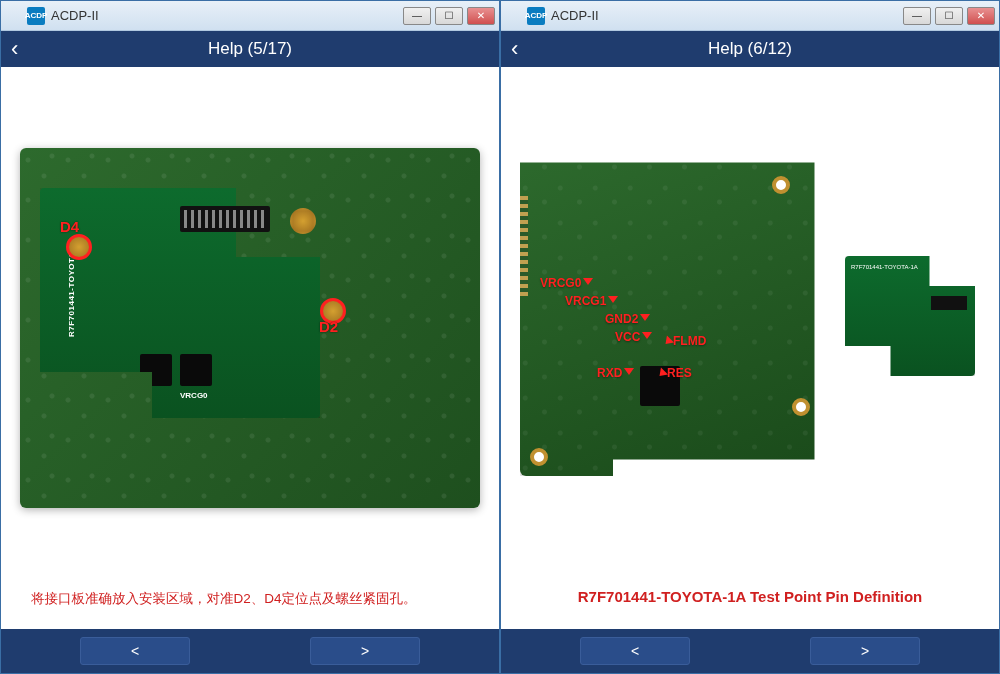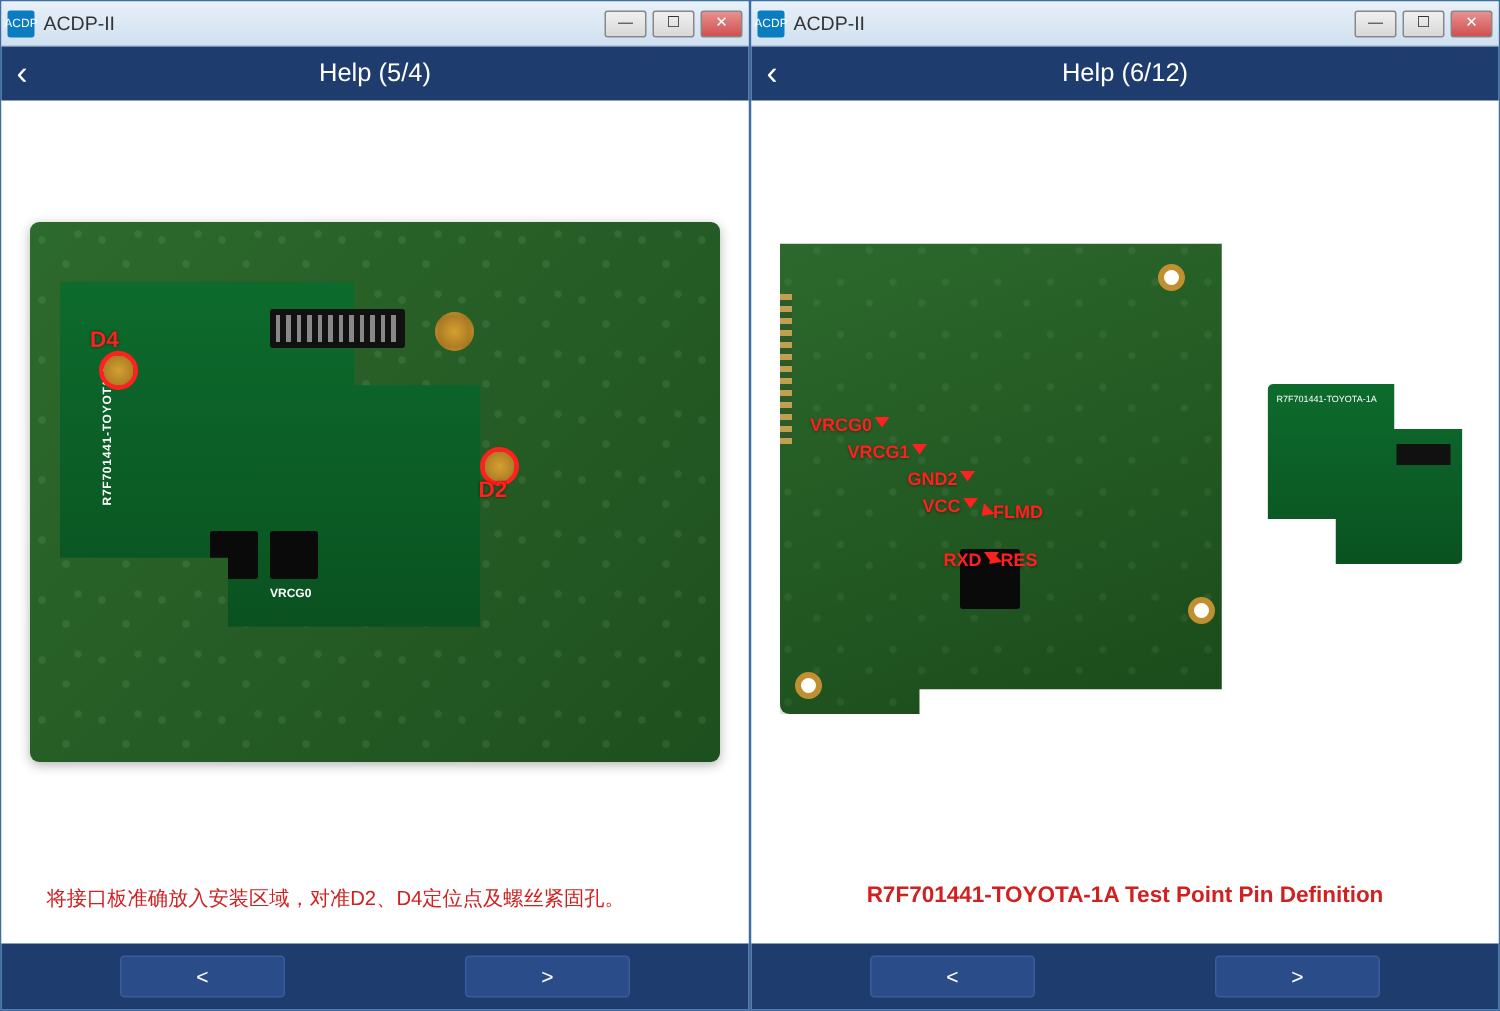--- a/index.html
+++ b/index.html
@@ -34,21 +34,22 @@
     width: 18px;
     height: 18px;
     background: #0a7cc0;
     border-radius: 2px;
     margin-right: 6px;
     display: inline-flex;
     align-items: center;
     justify-content: center;
     color: #fff;
     font-size: 8px;
-    font-weight: normal;
+    font-weight: bold;
+    margin-left: 22px;
   }
   .titlebar-spacer { flex: 1; }
   .win-btn {
     width: 28px;
     height: 18px;
     margin-left: 4px;
     border: 1px solid #888;
     border-radius: 2px;
     background: linear-gradient(#f0f0f0, #d8d8d8);
     display: inline-flex;
@@ -241,22 +242,22 @@
     position: absolute;
     color: #ff2020;
     font-weight: bold;
     font-size: 12px;
     text-shadow: 0 1px 2px rgba(0,0,0,0.4);
   }
   .pc-vrcg0 { left: 20px; top: 150px; }
   .pc-vrcg1 { left: 45px; top: 168px; }
   .pc-gnd2  { left: 85px; top: 186px; }
   .pc-vcc   { left: 95px; top: 204px; }
-  .pc-flmd  { left: 130px; top: 208px; }
-  .pc-rxd   { left: 109px; top: 240px; }
+  .pc-flmd  { left: 141px; top: 208px; }
+  .pc-rxd   { left: 77px; top: 240px; }
   .pc-res   { left: 135px; top: 240px; }
   .arrow-sm {
     display: inline-block;
     width: 0; height: 0;
     border-left: 5px solid transparent;
     border-right: 5px solid transparent;
     border-top: 7px solid #ff2020;
     margin-left: 2px;
     transform: translateY(-2px) rotate(0deg);
   }
@@ -325,21 +326,21 @@
     <span class="app-icon">ACDP</span>
     <span>ACDP-II</span>
     <span class="titlebar-spacer"></span>
     <span class="win-btn">—</span>
     <span class="win-btn">☐</span>
     <span class="win-btn close">✕</span>
   </div>
 
   <div class="header">
     <span class="back-btn">‹</span>
-    <span>Help (5/4)</span>
+    <span>Help (5/17)</span>
   </div>
 
   <div class="content">
     <div class="image-area">
       <div class="pcb-large">
         <div class="adapter-board">
           <span class="pcb-label part">R7F701441-TOYOTA-1A</span>
           <div class="chip c1"></div>
           <div class="chip c2"></div>
           <span class="pcb-label vrcg0-a">VRCG0</span>

